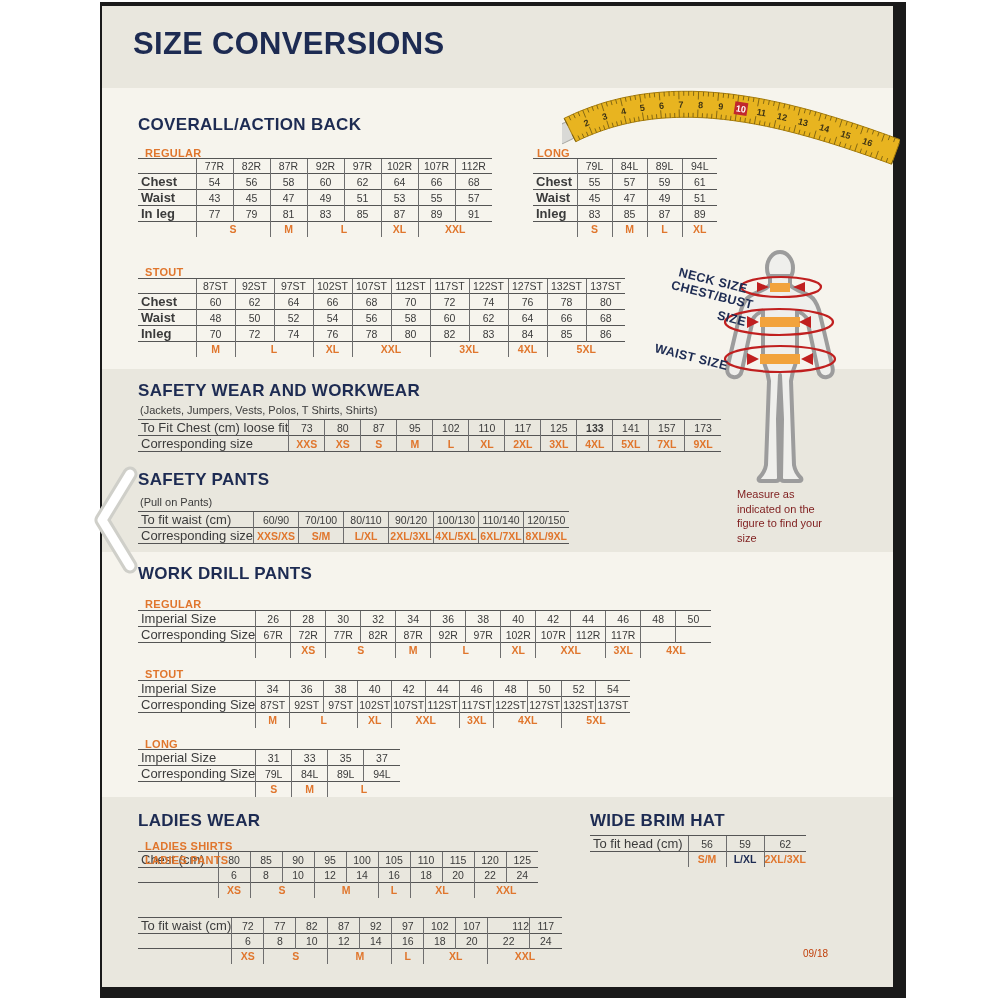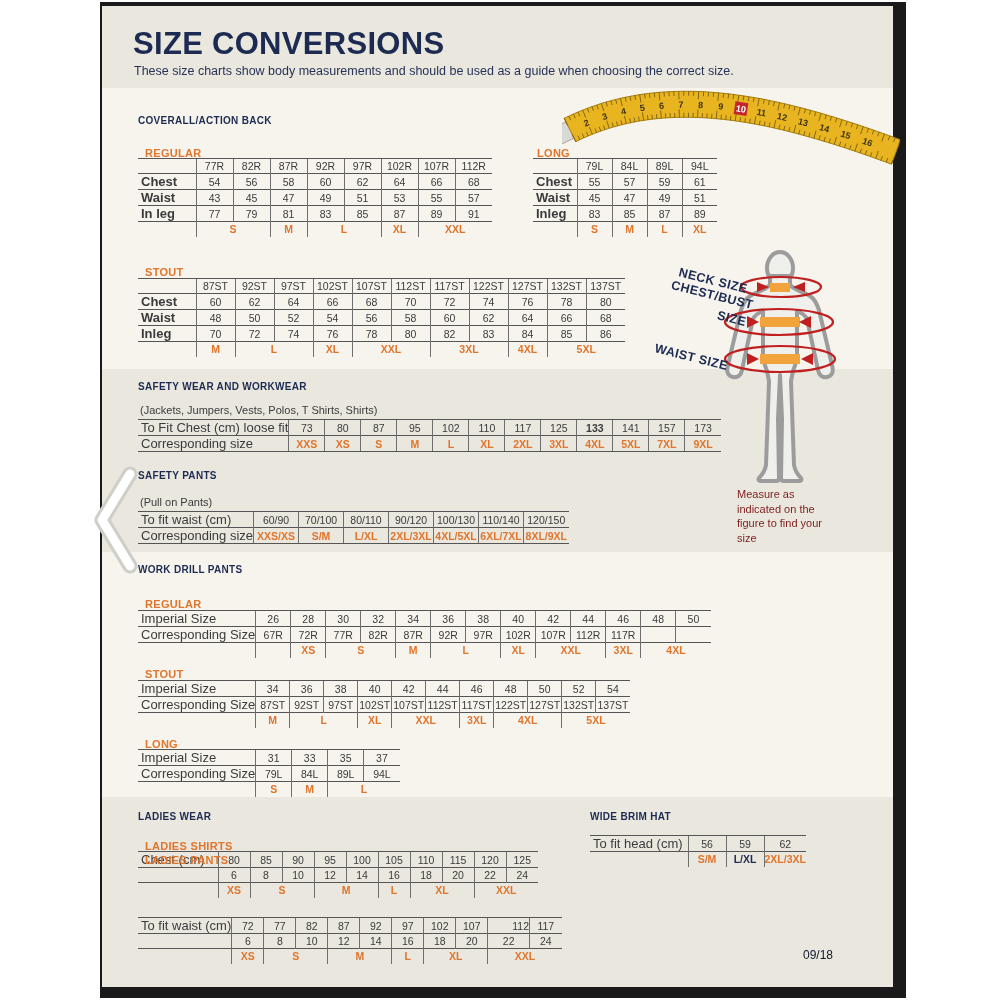--- a/index.html
+++ b/index.html
@@ -4,49 +4,48 @@
 <style>
   *{margin:0;padding:0;box-sizing:border-box}
   html,body{width:1000px;height:1000px}
   body{background:#ffffff;font-family:"Liberation Sans","DejaVu Sans",sans-serif;position:relative;overflow:hidden}
   .page{position:absolute;left:100px;top:2px;width:806px;height:996px;background:#f6f4ed;
         border:solid #1a1a1a;border-width:4px 13px 12px 2px;overflow:visible}
   .ab{position:absolute}
   .band{position:absolute;left:0;width:100%;background:#e9e7de}
   .h1{font-size:31px;font-weight:bold;color:#1d2b52;letter-spacing:.3px}
   .sub{font-size:12.5px;color:#273257}
-  .h2{font-size:10px;font-weight:bold;color:#1d2b52;letter-spacing:.3px}
+  .h2{font-size:17px;font-weight:bold;color:#1d2b52;letter-spacing:.3px}
   .lab{font-size:11px;font-weight:bold;color:#e0762d;letter-spacing:.3px}
   .note{font-size:11px;color:#3b3b3b}
   table.szt{border-collapse:collapse;table-layout:fixed;color:#3b3b3b}
   .szt td{height:15px;font-size:10.5px;text-align:center;padding:0;border-top:1px solid #555;
           white-space:nowrap;overflow:hidden}
   .szt td.lbl{text-align:left;padding-left:3px;font-size:13px}
   .szt td.lbl.b{font-weight:bold}
   .szt td.val{border-left:1px solid #6e6e6e}
   .szt td.org{color:#e0762d;font-weight:bold}
   .szt td.szc{border-left:1px solid #6e6e6e;color:#e0762d;font-weight:bold}
   .szt.closed tr:last-child td{border-bottom:1px solid #555}
   .szt td.szc.nvy{color:#1d2b52}
   .caption{font-size:11px;color:#7f1d1d;line-height:1.32}
-  .footer{font-size:12px;color:#0f172a}
+  .footer{font-size:10px;color:#c2410c}
   .figlab{font-weight:bold;font-size:12.5px;fill:#1d2b52;letter-spacing:.4px}
   .tapenum{font-weight:bold}
 </style>
 </head>
 <body>
 
 <div class="page">
 
   <div class="band" style="top:0;height:82px"></div>
   <div class="band" style="top:363px;height:183px"></div>
   <div class="band" style="top:791px;height:190px"></div>
 
   <div class="ab h1" style="left:31px;top:20px">SIZE CONVERSIONS</div>
-  <div class="ab sub" style="left:32px;top:58px">These size charts show body measurements and should be used as a guide when choosing the correct size.</div>
 
   <svg id="tape-svg" class="ab" style="left:460px;top:74px" width="338" height="95" viewBox="0 0 338 95">
       <rect x="-16" y="-9" width="18" height="18" rx="4" fill="#d9d9d6" stroke="#a9a9a4" transform="translate(8,50) rotate(-26.32829310517088)"></rect>
       <polygon points="2.2,38.3 7.4,35.9 12.5,33.5 17.7,31.3 22.9,29.3 28.1,27.3 33.3,25.5 38.6,23.7 43.8,22.1 49.1,20.7 54.5,19.3 59.8,18.0 65.2,16.9 70.5,15.9 75.9,14.9 81.3,14.1 86.7,13.4 92.2,12.8 97.6,12.3 103.1,11.9 108.6,11.6 114.1,11.4 119.6,11.3 125.1,11.3 130.7,11.3 136.2,11.5 141.8,11.7 147.4,12.1 152.9,12.5 158.6,13.0 164.2,13.6 169.8,14.2 175.4,15.0 181.1,15.8 186.8,16.7 192.5,17.6 198.1,18.6 203.9,19.7 209.6,20.9 215.3,22.1 221.1,23.4 226.8,24.7 232.6,26.2 238.4,27.6 244.1,29.1 250.0,30.7 255.8,32.3 261.6,34.0 267.4,35.8 273.3,37.5 279.2,39.4 285.0,41.2 290.9,43.1 296.8,45.1 302.8,47.1 308.7,49.1 314.6,51.2 320.6,53.3 326.5,55.4 332.5,57.6 338.5,59.8 329.5,84.2 323.6,82.0 317.7,79.9 311.9,77.8 306.0,75.7 300.2,73.7 294.4,71.7 288.6,69.8 282.8,67.8 277.1,66.0 271.4,64.2 265.7,62.4 260.0,60.7 254.3,59.0 248.7,57.4 243.0,55.8 237.4,54.3 231.9,52.8 226.3,51.4 220.8,50.0 215.2,48.7 209.8,47.5 204.3,46.3 198.8,45.2 193.4,44.2 188.0,43.2 182.6,42.3 177.3,41.5 171.9,40.7 166.6,40.0 161.3,39.4 156.1,38.9 150.8,38.4 145.6,38.0 140.4,37.7 135.3,37.5 130.1,37.3 125.0,37.3 119.9,37.3 114.8,37.4 109.8,37.6 104.8,37.9 99.8,38.2 94.8,38.7 89.9,39.2 84.9,39.9 80.0,40.6 75.2,41.4 70.3,42.4 65.5,43.4 60.7,44.5 55.9,45.8 51.1,47.1 46.4,48.5 41.7,50.1 37.0,51.7 32.3,53.5 27.6,55.4 23.0,57.3 18.4,59.4 13.8,61.7" fill="#e8b420" stroke="#a67c0a" stroke-width="1"></polygon>
       <line x1="2.234320225416514" y1="38.348522122195874" x2="5.782430855929428" y2="45.51866235469072" stroke="#6b5410" stroke-width="0.8"></line>
       <line x1="13.765679774583486" y1="61.651477877804126" x2="10.217569144070572" y2="54.48133764530928" stroke="#6b5410" stroke-width="0.8"></line>
       <line x1="6.819141994232019" y1="36.1361737257854" x2="8.734347599194571" y2="40.20827238504208" stroke="#6b5410" stroke-width="0.8"></line>
       <line x1="17.884774378460097" y1="59.663854868157316" x2="15.969568773497546" y2="55.591756208900634" stroke="#6b5410" stroke-width="0.8"></line>
       <line x1="11.423419258117956" y1="34.026282993437974" x2="13.257270724482863" y2="38.13566114582445" stroke="#6b5410" stroke-width="0.8"></line>
       <line x1="22.01900550822631" y1="57.76935676278205" x2="20.185154041861402" y2="53.65997861039558" stroke="#6b5410" stroke-width="0.8"></line>

